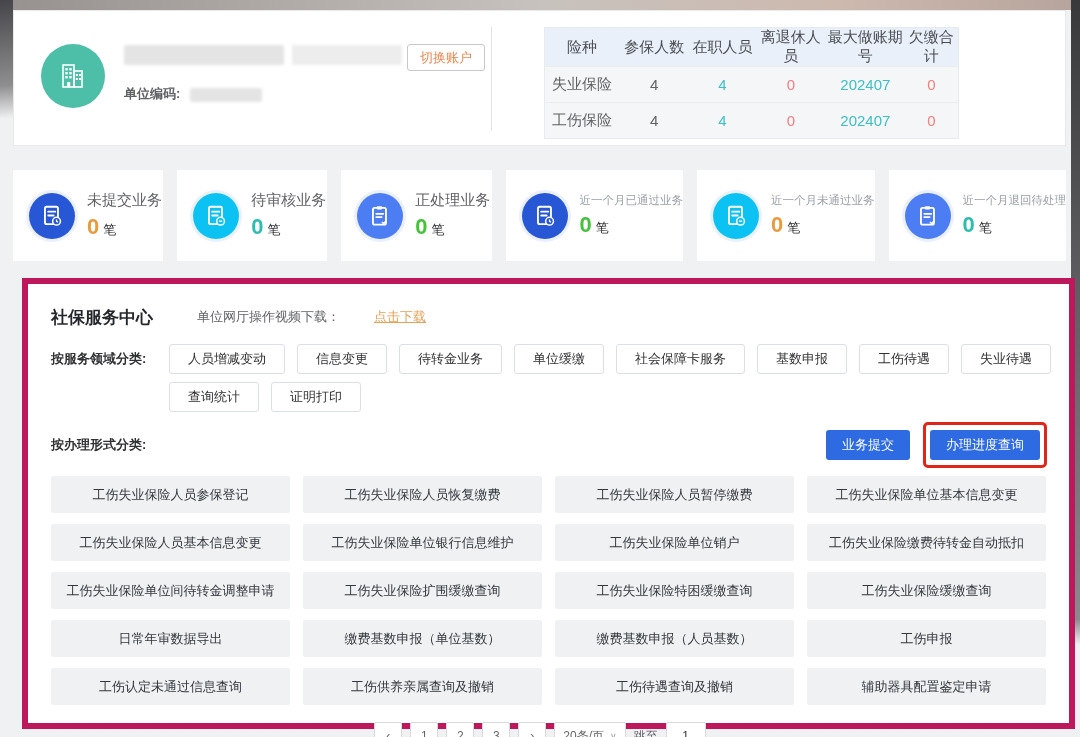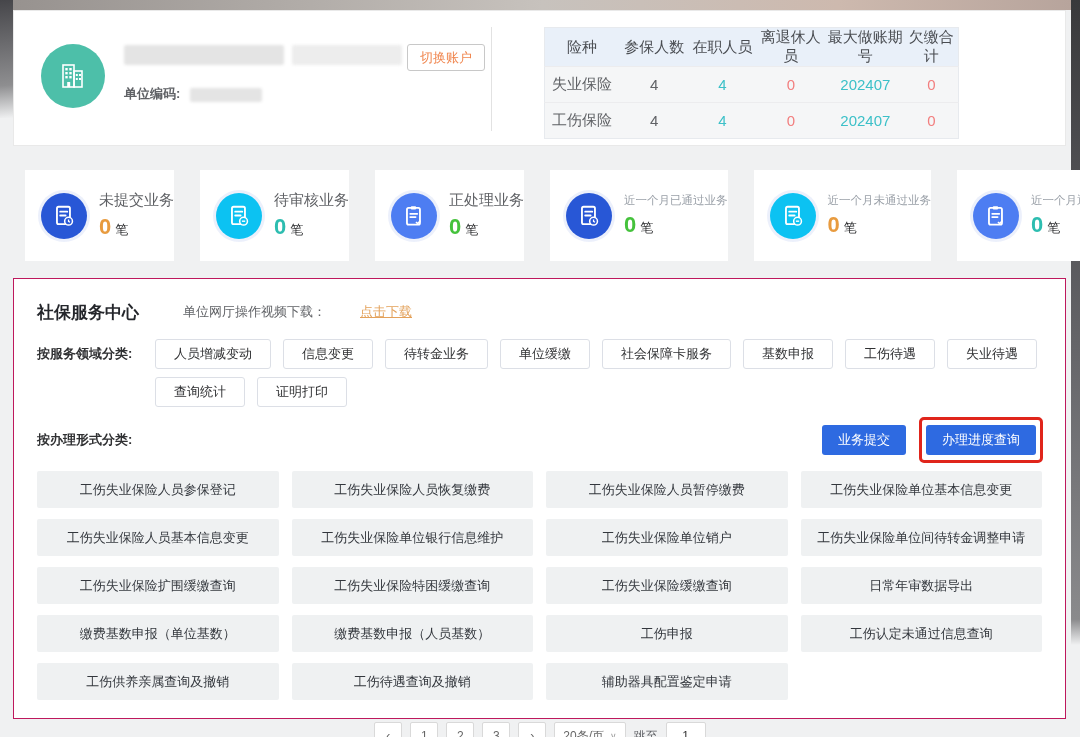--- a/index.html
+++ b/index.html
@@ -42,34 +42,34 @@
   .ins-table td { background:#f5f6f7; height:36px; color:#606266; border-top:1px solid #ececee; }
   .ins-table col.c0{width:18%} .ins-table col.c1{width:17%} .ins-table col.c2{width:16%}
   .ins-table col.c3{width:17%} .ins-table col.c4{width:19%} .ins-table col.c5{width:13%}
   .val-teal { color:#3cc0c8 !important; }
   .val-red  { color:#f27e7e !important; }
 
   
   .stat-row { position:absolute; left:13px; top:170px; width:1053px; height:91px;
     display:flex; gap:14px; }
   .stat-card { flex:1; background:#fff; display:flex; align-items:center;
-    padding-left:16px; cursor:pointer;margin-left:12px; }
+    padding-left:16px; cursor:pointer; }
   .stat-icon { width:46px; height:46px; border-radius:50%; flex-shrink:0;
     background:var(--icon-bg); box-shadow:0 0 0 3px rgba(120,150,230,.14);
     display:flex; align-items:center; justify-content:center; }
   .stat-text { margin-left:12px; }
   .stat-label { font-size:15px; color:#606266; white-space:nowrap; }
   .stat-card.small .stat-label { font-size:11.5px; color:#9aa0a8; }
   .stat-count-row { margin-top:4px; }
   .stat-count { font-size:22px; font-weight:bold; }
   .stat-unit { font-size:13px; color:#303133; margin-left:4px; }
 
   
-  .panel { position:absolute; left:13px; top:278px; width:1053px;
-    background:#fff; border:1px solid #be185d; padding:20px 23px 18px 23px; }
+  .panel { position:absolute; left:22px; top:278px; width:1053px;
+    background:#fff; border:6px solid #be185d; padding:20px 23px 18px 23px; }
   .panel-title-row { display:flex; align-items:center; height:26px; }
   .panel-title { font-size:17px; font-weight:bold; color:#24262b; }
   .video-label { font-size:13px; color:#606266; margin-left:44px; }
   .download-link { font-size:13px; color:#e3a15a; text-decoration:underline; margin-left:34px; cursor:pointer;text-align:right; }
 
   .filter-row { display:flex; align-items:center; margin-top:14px; }
   .filter-label { width:118px; flex-shrink:0; font-size:13px; font-weight:bold; color:#303133; }
   .btn-group { display:flex; gap:12px; flex-wrap:nowrap; }
   .cat-btn { height:30px; line-height:28px; padding:0 18px; background:#fff;
     border:1px solid #dcdfe6; border-radius:3px; font-size:13px; color:#303133;
@@ -313,20 +313,21 @@
   </div>
 
   <div class="biz-grid">
     <div class="biz-item">工伤失业保险人员参保登记</div>
     <div class="biz-item">工伤失业保险人员恢复缴费</div>
     <div class="biz-item">工伤失业保险人员暂停缴费</div>
     <div class="biz-item">工伤失业保险单位基本信息变更</div>
     <div class="biz-item">工伤失业保险人员基本信息变更</div>
     <div class="biz-item">工伤失业保险单位银行信息维护</div>
     <div class="biz-item">工伤失业保险单位销户</div>
+    <div class="biz-item">工伤失业保险缴费待转金自动抵扣</div>
     <div class="biz-item">工伤失业保险单位间待转金调整申请</div>
     <div class="biz-item">工伤失业保险扩围缓缴查询</div>
     <div class="biz-item">工伤失业保险特困缓缴查询</div>
     <div class="biz-item">工伤失业保险缓缴查询</div>
     <div class="biz-item">日常年审数据导出</div>
     <div class="biz-item">缴费基数申报（单位基数）</div>
     <div class="biz-item">缴费基数申报（人员基数）</div>
     <div class="biz-item">工伤申报</div>
     <div class="biz-item">工伤认定未通过信息查询</div>
     <div class="biz-item">工伤供养亲属查询及撤销</div>

